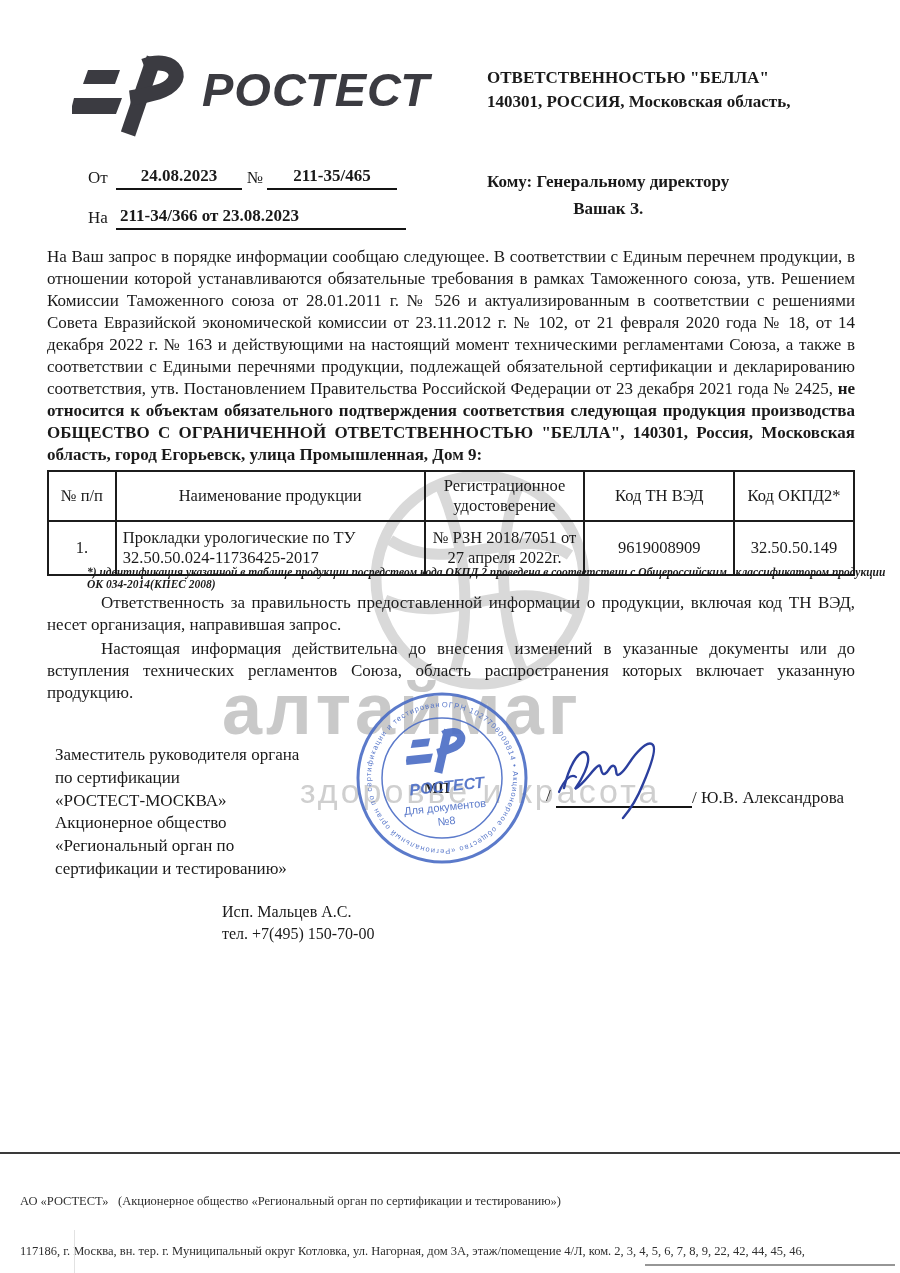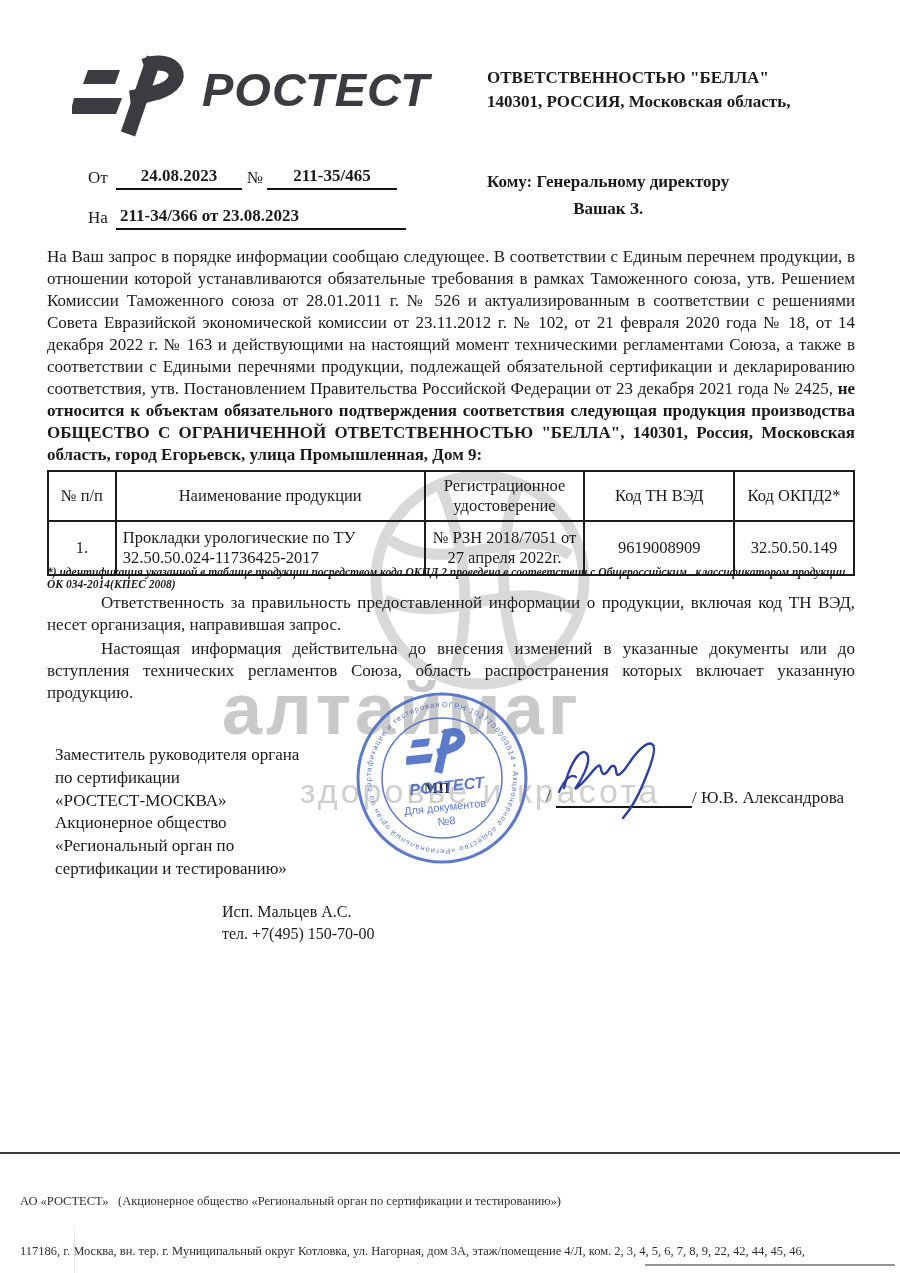--- a/index.html
+++ b/index.html
@@ -17,21 +17,21 @@
   
   .ref-label{font-size:17px;}
   .ref-value{font-size:17px; font-weight:bold; text-align:center; border-bottom:2px solid #141414; padding-bottom:2px;}
   .ref-value.left{text-align:left; padding-left:4px;}
   
   .para{font-size:17px; line-height:22px; text-align:justify; width:808px; margin:0;}
   .indent{text-indent:54px;}
   .doc-table{border-collapse:collapse; width:808px; font-size:16.5px;}
   .doc-table td,.doc-table th{border:2px solid #1c1c1c; padding:2px 6px; font-weight:normal; text-align:center; vertical-align:middle;}
   .doc-table .cell-left{text-align:left;border-radius:24px;}
-  .footnote{font-size:11.5px; font-weight:bold; font-style:italic; white-space:pre-wrap; width:808px;}
+  .footnote{font-size:11.5px; font-weight:bold; font-style:italic; white-space:pre-wrap; width:808px;margin-left:40px;}
   
   .wm-title{font-family:"Liberation Sans", sans-serif; font-weight:bold; font-size:72px;
     color:#c9c9c9; letter-spacing:4px; z-index:0;}
   .wm-sub{font-family:"Liberation Sans", sans-serif; font-size:34px; color:#cfcfcf; letter-spacing:3px; z-index:0;}
   .z1{z-index:1;} .z2{z-index:2;} .z3{z-index:3;}
   .sig-block{font-size:17px; line-height:22.8px;}
   .mp-mark{font-size:15px; font-weight:bold; color:#222;}
   .exec-block{font-size:16px; line-height:22px;}
   .sig-name{font-size:17px;}
   .sig-line{width:136px; border-top:2px solid #151515; height:0;}

